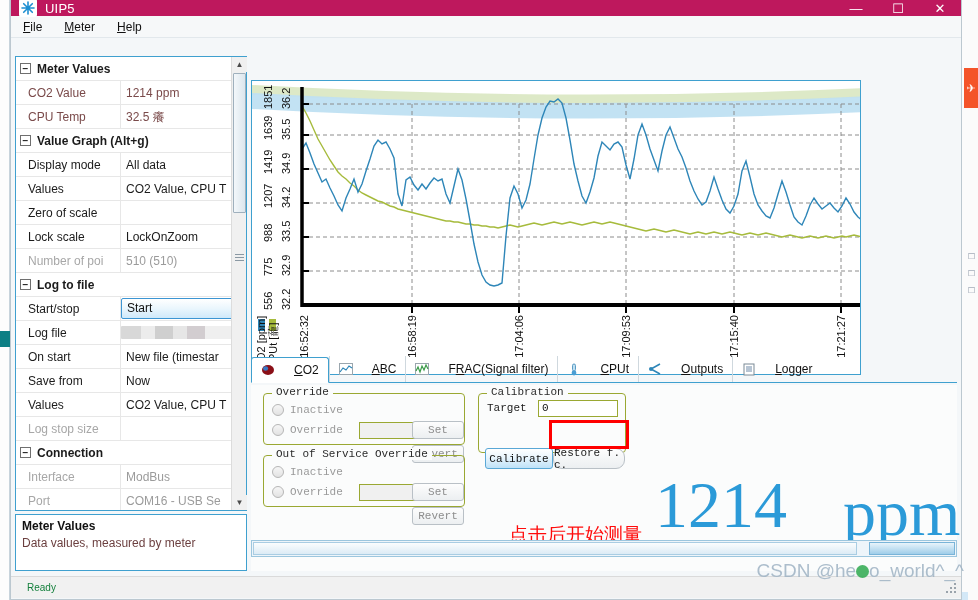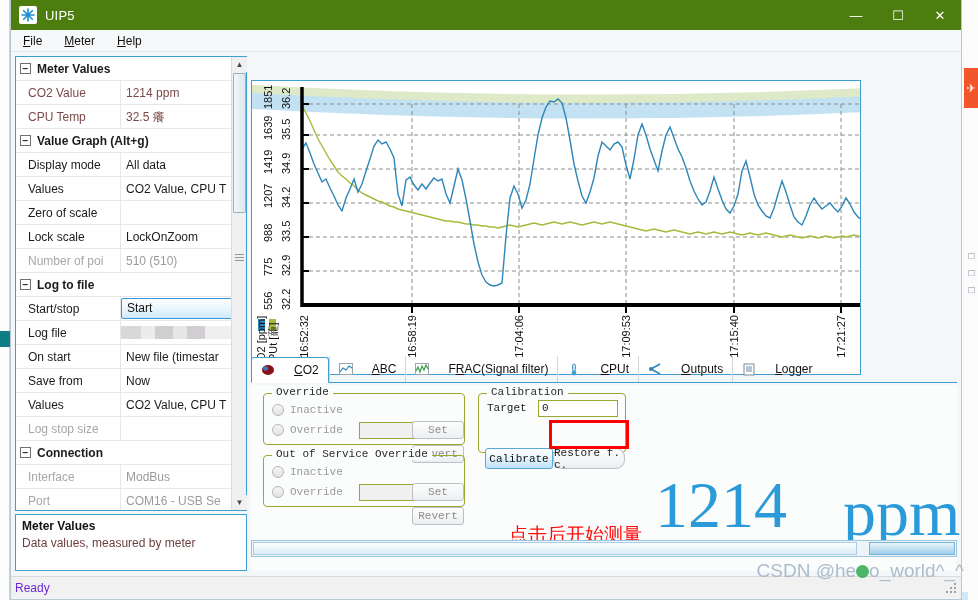--- a/index.html
+++ b/index.html
@@ -21,21 +21,21 @@
   .bg-right-glyphs { position:absolute; right:1px; top:250px; width:14px; height:120px; color:#7b879a; font-size:10px;
       writing-mode:vertical-rl; letter-spacing:6px; }
   .bg-bottom-blue { position:absolute; left:10px; bottom:0; width:958px; height:8px; background:#d3e8f7; }
   .bg-ppm-ghost { position:absolute; left:120px; bottom:-10px; font-family:"Liberation Serif", serif; font-size:46px;
       color:#2f9fd6; opacity:.85; }
   .bg-sheet { position:absolute; left:300px; bottom:0px; width:300px; height:10px; background:#e8f3fb; border-top:1px solid #bcd8ea;}
 
   
   #win { position:absolute; left:10px; top:0; width:952px; height:600px; background:#f4f7f9; border:1px solid #bcc8d0; border-top:none;}
 
-  .titlebar { height:30px; background:#4d7c0f; display:flex; align-items:center; padding:0 0 0 8px; }
+  .titlebar { height:16px; background:#be185d; display:flex; align-items:center; padding:0 0 0 8px; }
   .app-icon { width:18px; height:18px; background:#ffffff; border-radius:2px; display:flex; align-items:center; justify-content:center; margin-right:8px;}
   .app-icon svg { display:block; }
   .title-text { color:#ffffff; font-size:13px; letter-spacing:.2px; }
   .title-spacer { flex:1; }
   .winbtn { width:42px; height:30px; display:flex; align-items:center; justify-content:center; color:#fff; font-size:13px; }
 
   .menubar { height:22px; background:#f6f8f9; display:flex; align-items:center; padding-left:12px; gap:22px; border-bottom:1px solid #e2e8ec;}
   .menu-item { font-size:12px; color:#111; }
   .menu-item u { text-decoration:underline; }
 
@@ -102,21 +102,21 @@
   .redring { position:absolute; border:3px solid #ff0000; }
 
   .bigval { position:absolute; font-family:"Liberation Serif", serif; color:#2b9ad8; font-size:66px; line-height:1; white-space:nowrap; }
   .cn-note { position:absolute; color:#ff0a0a; font-size:19px; font-family:"DejaVu Sans", sans-serif; white-space:nowrap; }
 
   .hscroll { position:absolute; left:0; bottom:14px; width:706px; height:17px; background:#eef5fa; border:1px solid #9cc6de; }
   .hs-thumb { position:absolute; left:1px; top:1px; width:604px; height:13px; background:linear-gradient(to bottom,#fbfdfe,#dcebf5); border:1px solid #a9cde3;}
   .hs-right { position:absolute; right:1px; top:1px; width:86px; height:13px; background:linear-gradient(to bottom,#e8f4fb,#9fcde9); border:1px solid #79b4d8;}
 
   .statusbar { position:absolute; left:0; bottom:0; width:950px; height:22px; background:#f1f1f1; border-top:1px solid #dadada; display:flex; align-items:center; }
-  .status-text { font-size:12px; color:#6d28d9; padding-left:4px; }
+  .status-text { font-size:10px; color:#15803d; padding-left:16px; }
   .grip { position:absolute; right:3px; bottom:3px; width:12px; height:12px; }
   .grip i { position:absolute; width:2px; height:2px; background:#9aa3ab; }
 
   .watermark { position:absolute; right:14px; bottom:18px; font-size:19px; color:#9fb3c4; opacity:.85; white-space:nowrap;
                font-family:"Liberation Sans", sans-serif; }
   .wm-dot { display:inline-block; width:13px; height:13px; border-radius:50%; background:#2faa4f; vertical-align:-1px; }
 </style>
 </head>
 <body>
 

